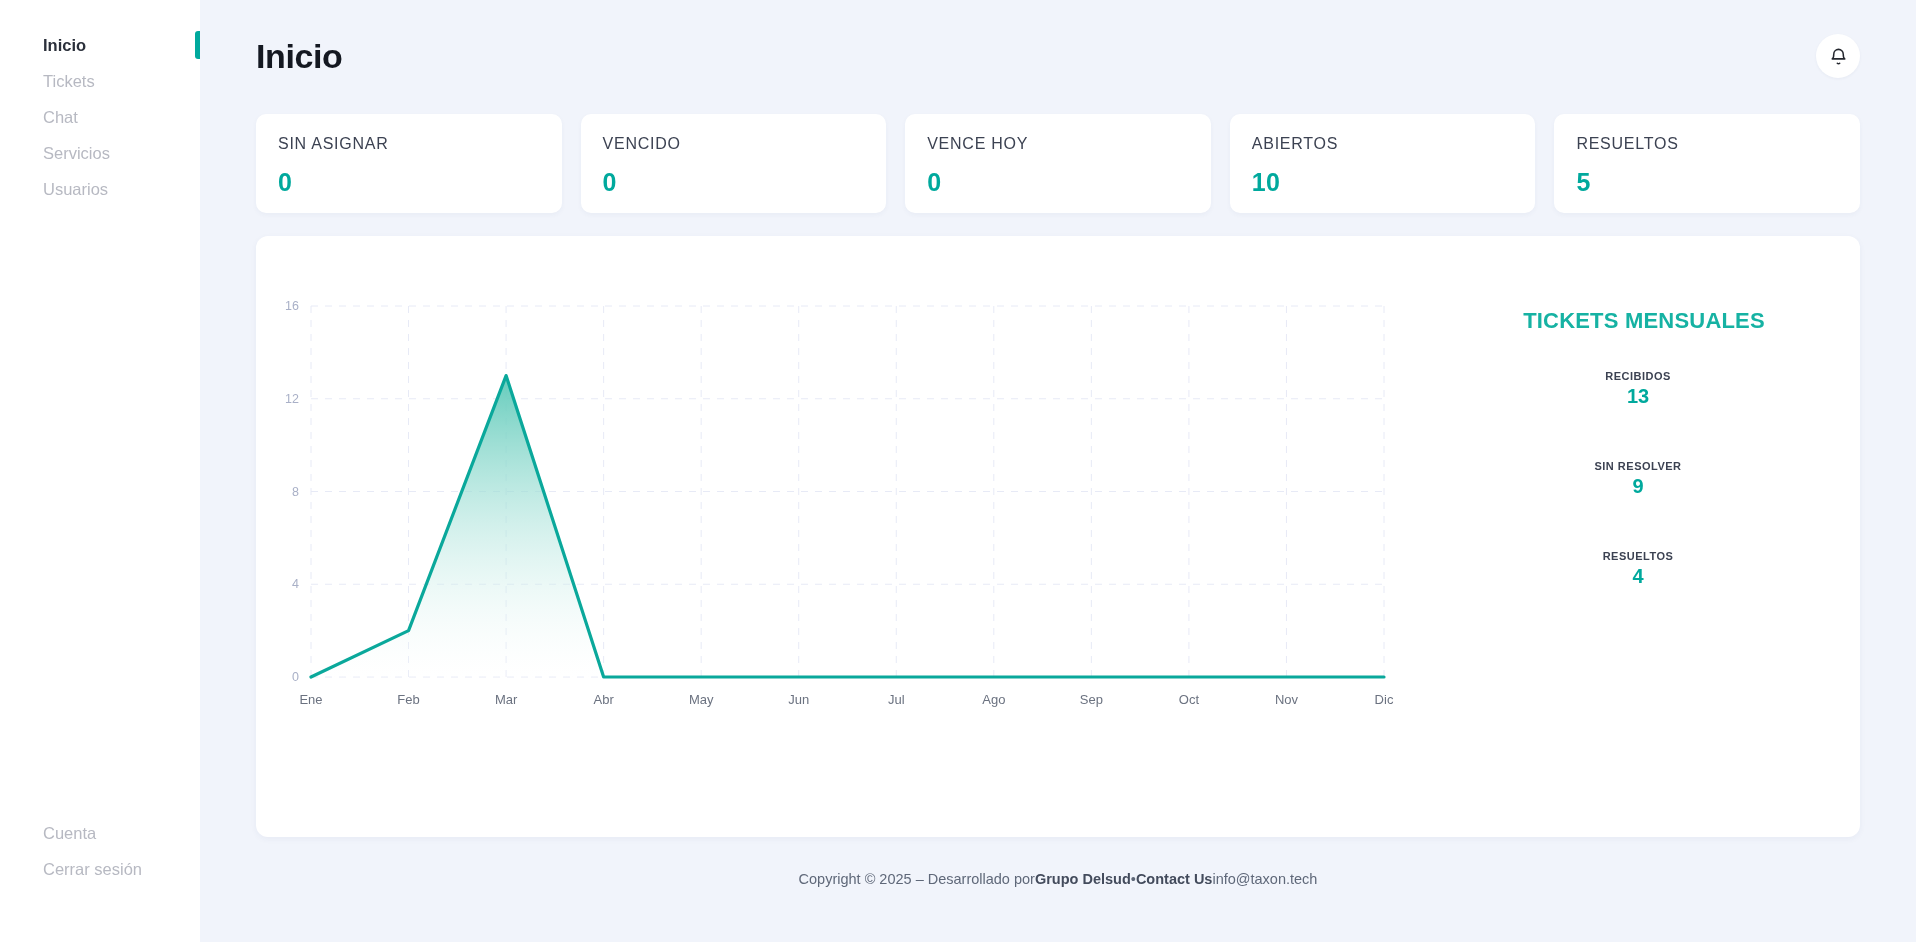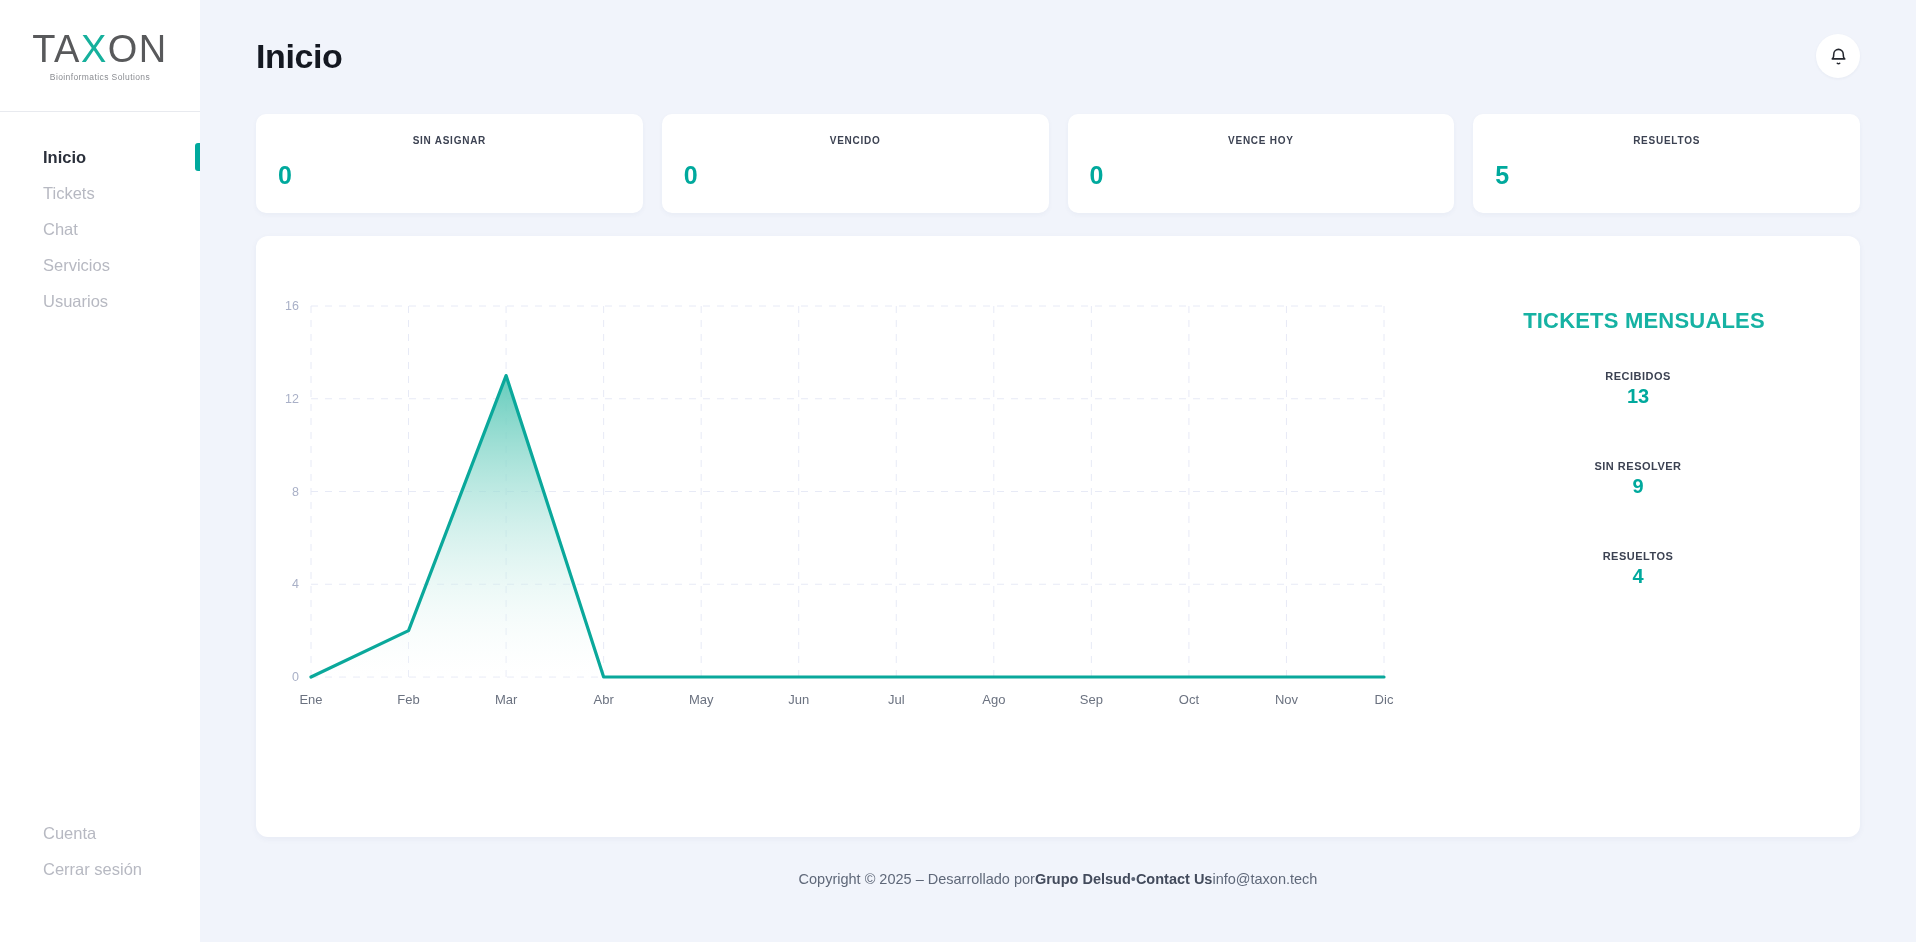--- a/index.html
+++ b/index.html
@@ -167,25 +167,24 @@
     flex: 1;
     height: 99px;
     background: #ffffff;
     border-radius: 10px;
     padding: 21px 22px 0 22px;
     box-shadow: 0 2px 5px rgba(40, 60, 110, 0.045);
     cursor: pointer;
   }
 
   .stat-label {
-    font-size: 10px;
-    font-weight: 700;
+    font-size: 16px;
+    font-weight: 400;
     letter-spacing: 0.75px;
     color: #3c4252;
-    text-align: center;
   }
 
   .stat-value {
     margin-top: 15px;
     font-size: 25px;
     font-weight: 700;
     color: #00a99d;
     letter-spacing: 0.3px;
   }
 
@@ -282,30 +281,20 @@
     fill: #6b7280;
   }
 </style>
 </head>
 <body>
 
 <div id="app">
 
   <aside class="sidebar">
 
-    <div class="logo-box">
-      <div class="logo-wrap">
-        <div class="logo-word">
-          <span>TA</span>
-            <span class="logo-x">X</span>
-            <span>ON</span>
-        </div>
-        <div class="logo-tag">Bioinformatics Solutions</div>
-      </div>
-    </div>
 
     <nav class="nav">
       <div class="nav-item active">
         <span>Inicio</span>
         <span class="indicator"></span>
       </div>
       <div class="nav-item">
         <span>Tickets</span>
 
       </div>
@@ -357,20 +346,24 @@
       <div class="stat-card">
         <div class="stat-label">VENCIDO</div>
         <div class="stat-value">0</div>
       </div>
 
       <div class="stat-card">
         <div class="stat-label">VENCE HOY</div>
         <div class="stat-value">0</div>
       </div>
 
+      <div class="stat-card">
+        <div class="stat-label">ABIERTOS</div>
+        <div class="stat-value">10</div>
+      </div>
 
       <div class="stat-card">
         <div class="stat-label">RESUELTOS</div>
         <div class="stat-value">5</div>
       </div>
 
     </div>
 
     <section class="panel">
 

